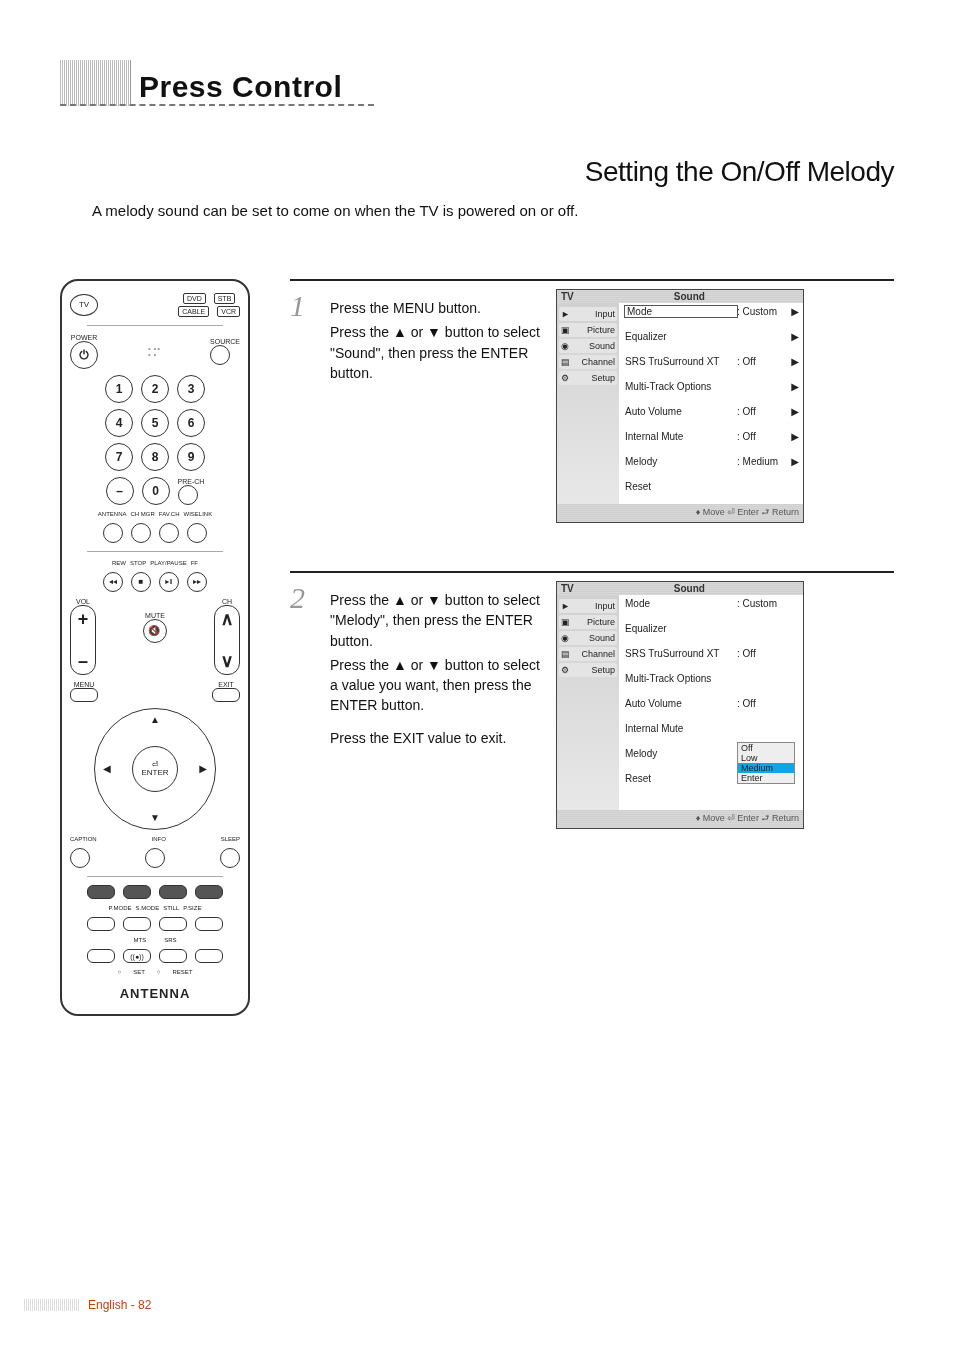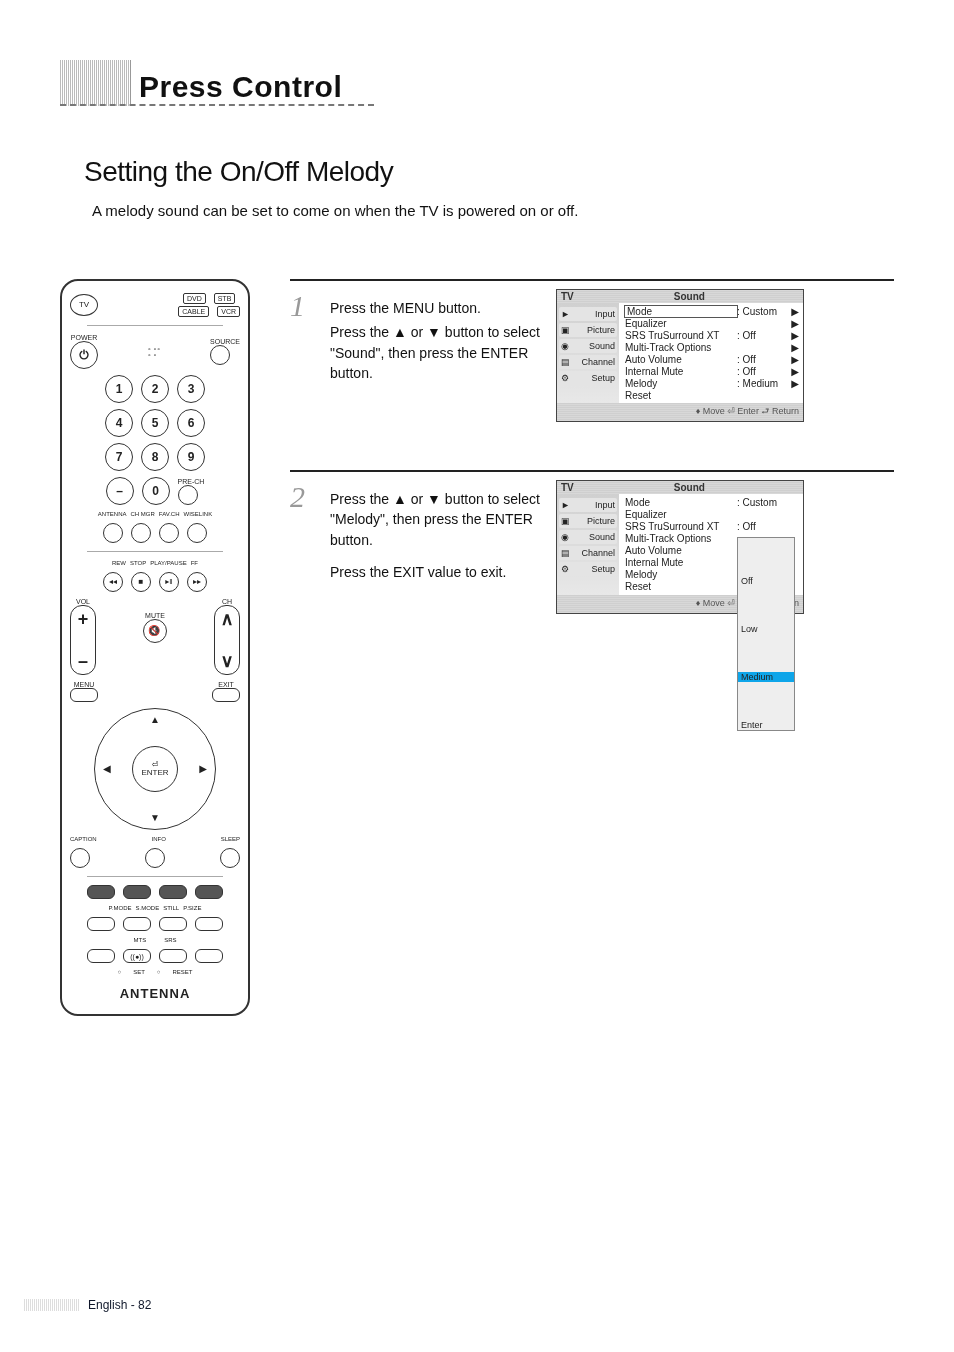--- a/index.html
+++ b/index.html
@@ -44,20 +44,21 @@
     bottom: 0;
     border-bottom: 2px dashed #777;
   }
   .subhead {
     font-size: 28px;
     font-weight: 400;
     letter-spacing: -0.5px;
     margin: 0 0 14px 24px;
     font-family: "Helvetica Neue", Arial, sans-serif;
     font-stretch: condensed;
+    text-align: right;
   }
   .intro {
     font-size: 15px;
     margin: 0 0 60px 32px;
   }
   .content {
     display: flex;
     gap: 40px;
   }
   
@@ -155,42 +156,42 @@
     display:flex; flex-direction:column; gap:2px;
     padding: 4px 2px;
     font-size:9px;
   }
   .osd .left .litem {
     background:#e4e4e4; border-radius:2px; padding:2px 2px; text-align:right;
     display:flex; align-items:center; gap:2px;
   }
   .osd .left .litem .ico { font-size:9px; }
   .osd .right {
-    flex:1; padding: 3px 4px 2px 6px;
-    display:flex; flex-direction:column; gap:1px;
+    flex:1; padding: 3px 4px 12px 6px;
+    display:flex; flex-direction:column; gap:14px;
     font-size:10px;
   }
   .osd .right .line { display:flex; align-items:center;}
   .osd .right .line .k { flex:1; }
   .osd .right .line .v { width:54px; }
   .osd .right .line .arptr { width:8px; text-align:right;}
   .osd .right .line.sel .k { outline:1px solid #555; padding:0 2px;}
   .osd .right .popup {
     position:relative; margin-left:90px; margin-top:-8px;
     width:56px; border:1px solid #888; background:#eee; font-size:9px;
   }
-  .osd .right .popup div { padding:0 3px;margin-top:38px; }
+  .osd .right .popup div { padding:0 3px; }
   .osd .right .popup .psel { background:#0ea5e9;}
   .osd .foot {
     background: repeating-linear-gradient(0deg,#d8d8d8 0,#d8d8d8 1px,#cfcfcf 1px,#cfcfcf 2px);
     font-size:9px; color:#555; padding:1px 4px; text-align:right;
   }
 
   .footer {
-    position:absolute; left:24px; bottom:40px; font-size:12px; color:#0f172a;
+    position:absolute; left:24px; bottom:40px; font-size:12px; color:#c2410c;
     display:flex; align-items:center; gap:8px;
   }
   .footer .foothatch {
     width:56px; height:12px;
     background: repeating-linear-gradient(90deg,#ddd 0,#ddd 1px,#fff 1px,#fff 2px);
   }
 </style>
 </head>
 <body>
 
@@ -449,20 +450,21 @@
               </div>
           </div>
           <div class="foot">♦ Move    ⏎ Enter    ⮐ Return</div>
         </div>
       </div>
 
       <div class="step">
         <div class="step-num">2</div>
         <div class="step-text">
           <p>Press the ▲ or ▼ button to select "Melody", then press the ENTER button.</p>
+          <p>Press the ▲ or ▼ button to select a value you want, then press the ENTER button.</p>
           <p style="margin-top:12px;">Press the EXIT value to exit.</p>
         </div>
         <div class="osd">
           <div class="osd-title">
             <span class="tv-tag">TV</span>
             <span class="mid">Sound</span>
           </div>
           <div class="body">
             <div class="left" id="osd2-left">
                 <div class="litem">

